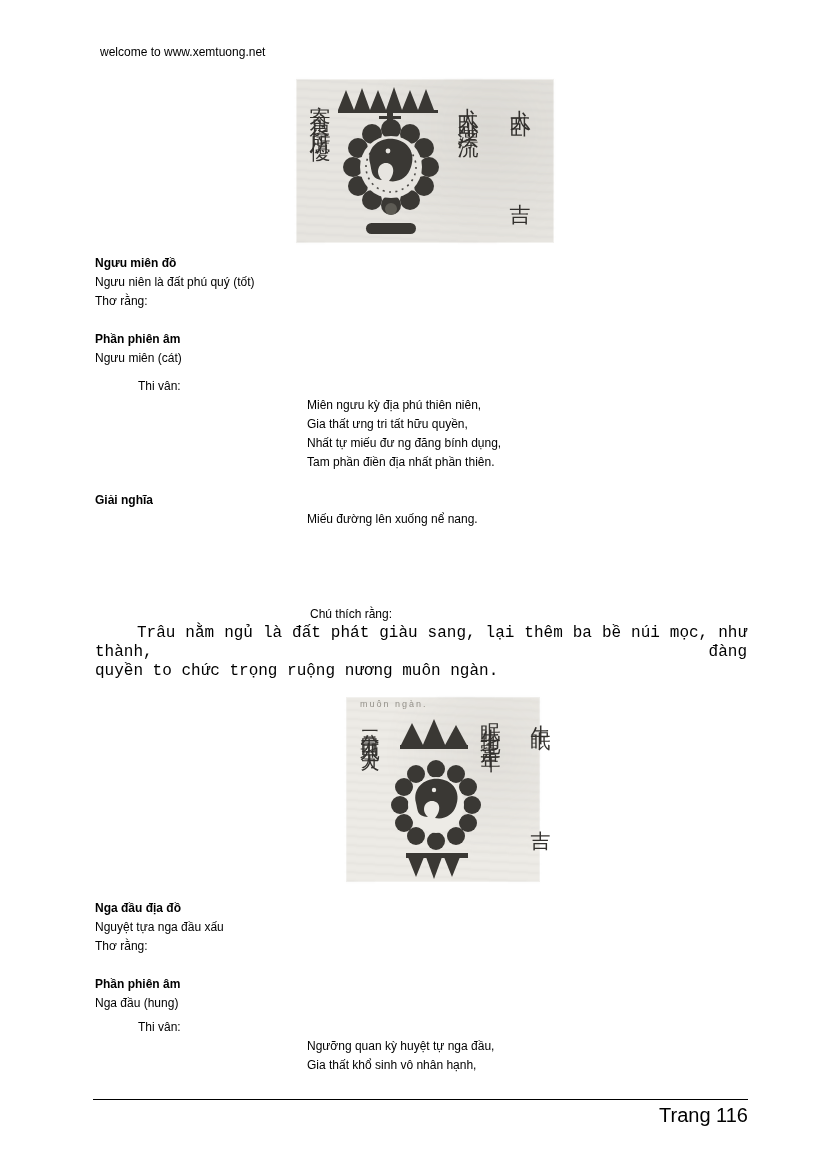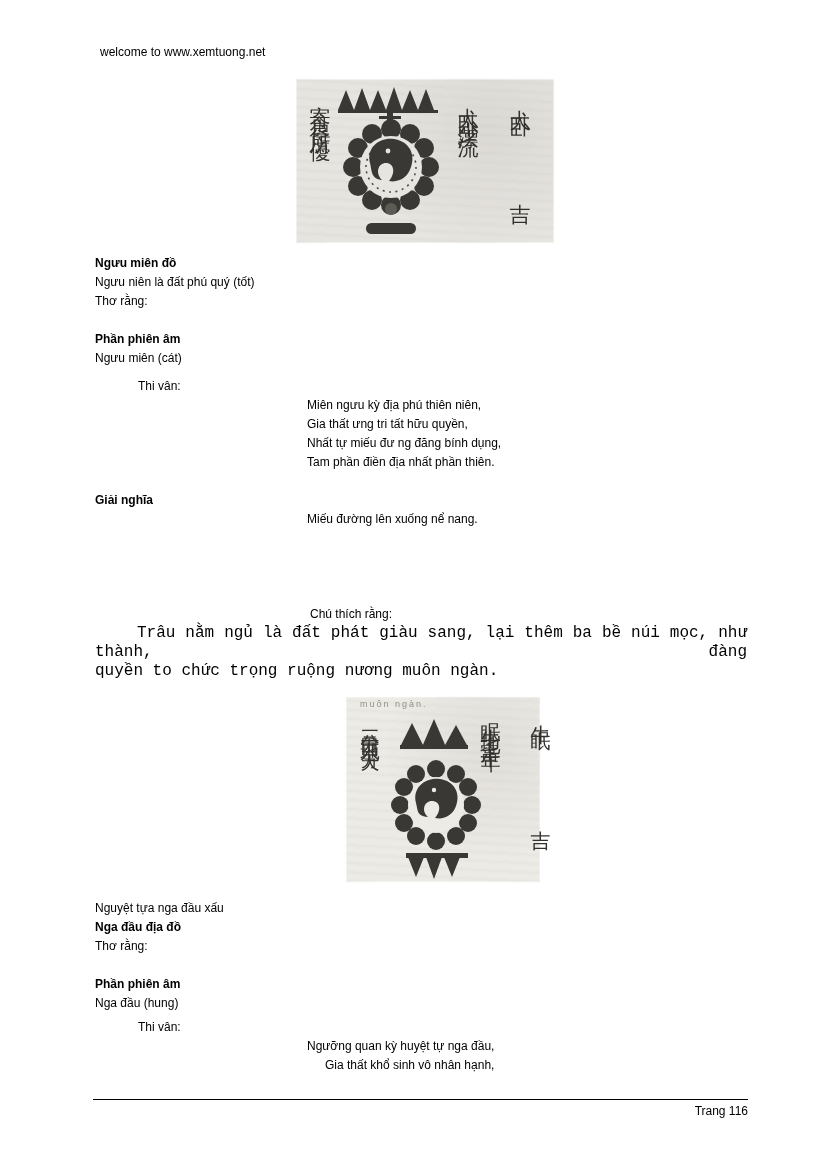--- a/index.html
+++ b/index.html
@@ -21,21 +21,21 @@
     font-family:"DejaVu Serif", serif; color:#33312e; position:absolute; }
   .artifact { position:absolute; font-size:9px; color:#94918a; filter:blur(0.4px); letter-spacing:2px; }
 
   
   .note { width:652px;font-family:Liberation Mono, monospace; }
   .note .jl { font-size:16px; line-height:19px; text-align:justify; text-align-last:justify; }
   .note .jl.first { text-indent:42px; }
   .note .jl.last { text-align:left; text-align-last:left; }
 
   .rule { background:#000; height:1px; }
-  .pagenum { text-align:right; font-size:12px; }
+  .pagenum { text-align:right; font-size:20px; }
 </style>
 </head>
 <body>
 
 <div class="abs ln" style="left:100px; top:43px;">welcome to www.xemtuong.net</div>
 
 <div class="abs scanfig" style="left:296px; top:79px; width:258px; height:164px;">
   <div class="tex"></div>
 
   <span class="vtext" style="left:10px; top:10px; font-size:21px; letter-spacing:9px;">寄食得所優</span>
@@ -156,31 +156,31 @@
     </g>
   </svg>
 
   <span class="vtext" style="left:132px; top:10px; font-size:20px; letter-spacing:6px;">眠牛地富千年</span>
 
   <span class="vtext" style="left:182px; top:12px; font-size:20px; letter-spacing:7px;">牛眠</span>
   <span class="vtext" style="left:182px; top:118px; font-size:20px;">吉</span>
 </div>
 
 <div class="abs ctr" style="left:95px; top:899px; width:655px;">
+  <div class="ln bold">Nga đầu địa đồ</div>
   <div class="ln">Nguyệt tựa nga đầu xấu</div>
-  <div class="ln bold">Nga đầu địa đồ</div>
   <div class="ln">Thơ rằng:</div>
 </div>
 
 <div class="abs ctr" style="left:95px; top:975px; width:655px;">
   <div class="ln bold">Phần phiên âm</div>
   <div class="ln">Nga đầu (hung)</div>
 </div>
 
 <div class="abs ln" style="left:138px; top:1018px;">Thi vân:</div>
 
-<div class="abs" style="left:307px; top:1037px;text-align:right;">
+<div class="abs" style="left:307px; top:1037px;">
   <div class="ln">Ngưỡng quan kỳ huyệt tự nga đầu,</div>
   <div class="ln">Gia thất khổ sinh vô nhân hạnh,</div>
 </div>
 
 <div class="abs rule" style="left:93px; top:1099px; width:655px;"></div>
 <div class="abs pagenum" style="left:95px; top:1104px; width:653px;">Trang 116</div>
 
 </body></html>

